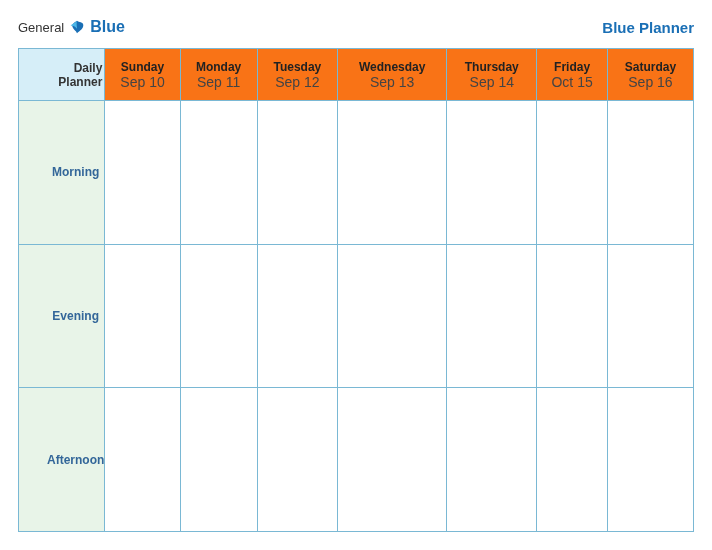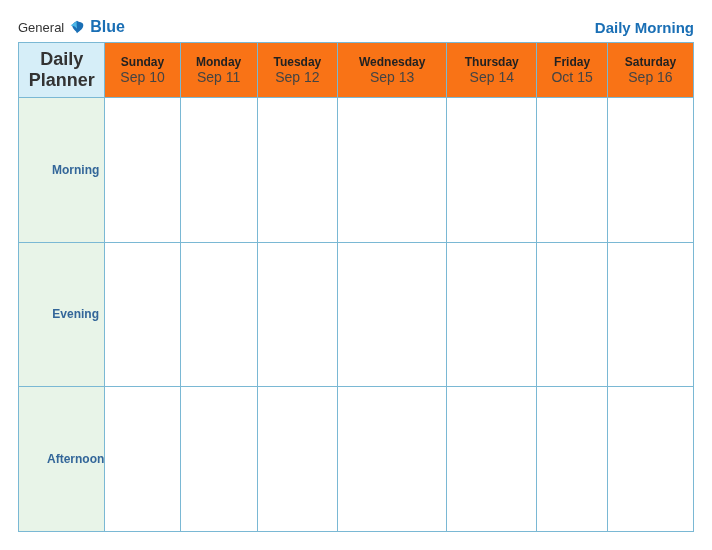--- a/index.html
+++ b/index.html
@@ -15,21 +15,21 @@
       height: 550px;
       background: #fff;
       padding: 18px 18px 18px 18px;
       display: flex;
       flex-direction: column;
     }
     .header {
       display: flex;
       justify-content: space-between;
       align-items: flex-end;
-      margin-bottom: 6px;
+      margin-bottom: 12px;
     }
     .logo-area {
       display: flex;
       flex-direction: column;
       align-items: flex-start;
     }
     .logo-text {
       display: flex;
       align-items: center;
       gap: 4px;
@@ -87,24 +87,25 @@
       font-weight: bold;
       color: #222;
     }
     .col-header-row th .day-date {
       display: block;
       font-size: 14px;
       font-weight: normal;
       color: #444;
     }
     .col-header-row th.first-col {
-      font-size: 18px;
+      font-size: 12px;
       font-weight: bold;
       color: #333;
       background: #d6eef8;
+      text-align: right;
     }
     .time-label-cell {
       background: #e8f4e8;
       width: 80px;
       font-size: 12px;
       font-weight: bold;
       color: #336699;
       vertical-align: middle;
       text-align: center;
       height: 120px;
@@ -127,21 +128,21 @@
         <span class="logo-general">General</span>
 
         <svg class="logo-icon" viewBox="0 0 20 20">
           <path d="M10 3 C12 5, 17 4, 17 8 C17 12, 13 14, 10 17 C9 14, 6 13, 5 10 C4 7, 7 5, 10 3Z" fill="#1a6fb5"></path>
           <path d="M10 3 C8 6, 4 6, 3 9 C5 8, 8 9, 10 12 C10 9, 9 6, 10 3Z" fill="#4db8e8"></path>
         </svg>
         <span class="logo-blue">Blue</span>
       </div>
     </div>
     <div class="title-area">
-      <div class="title-main">Daily Morning</div>
+      <div class="title-main">Blue Planner</div>
     </div>
   </div>
 
   <table class="calendar-table">
     <thead>
       <tr class="col-header-row">
         <th class="first-col">
           <span>Daily</span><br>
           <span>Planner</span>
         </th>

